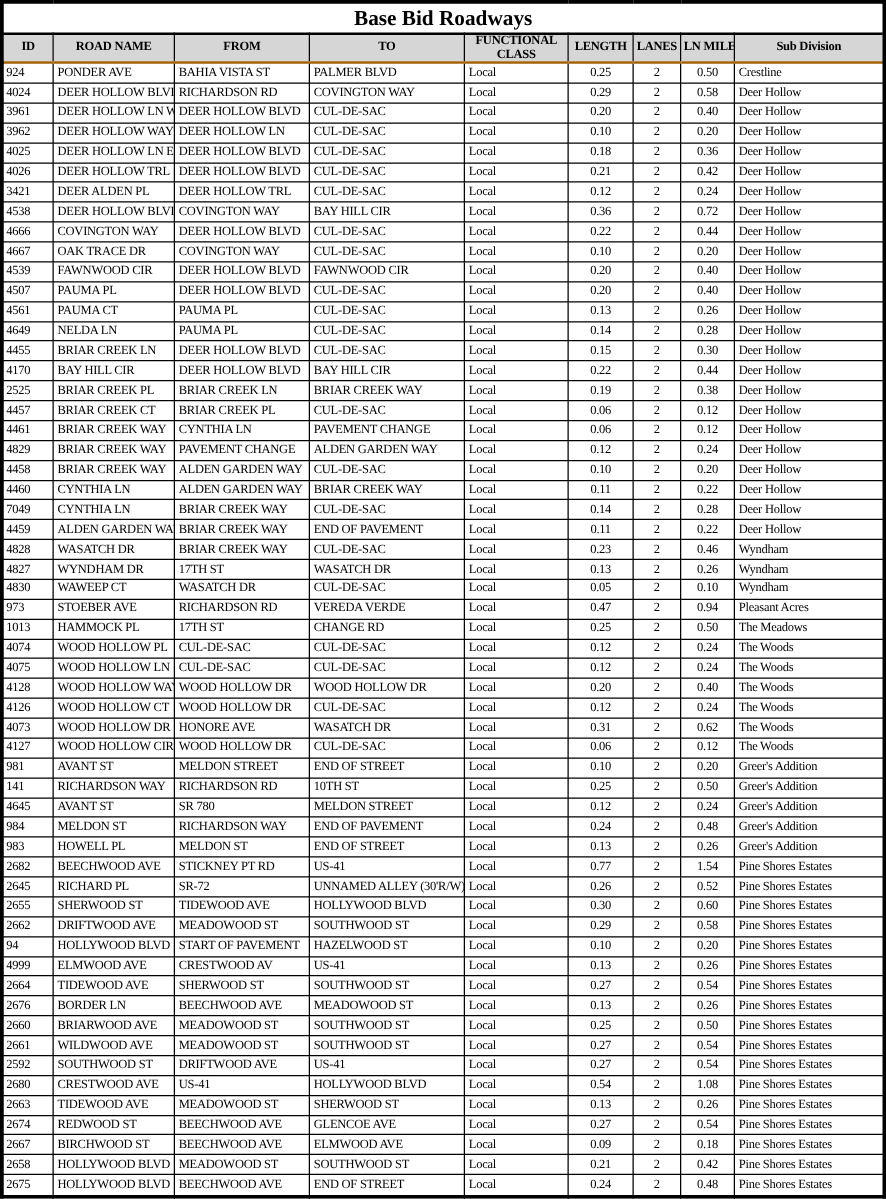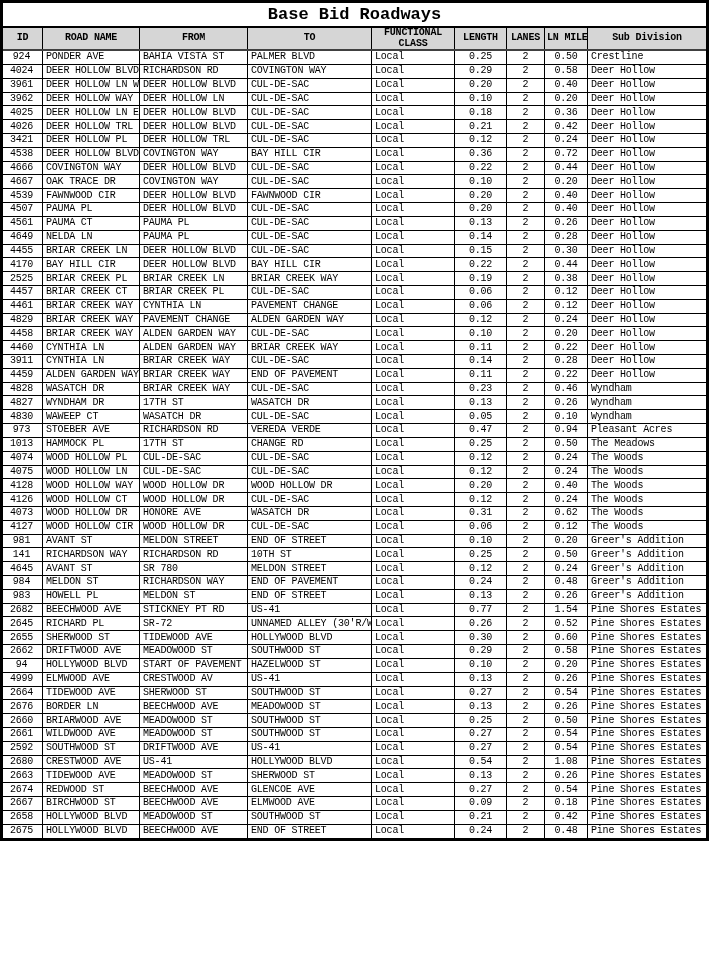--- a/index.html
+++ b/index.html
@@ -1,23 +1,23 @@
 <!DOCTYPE html>
 <html><head>
 <meta charset="utf-8">
 <style>
   html,body{margin:0;padding:0;background:#fff;}
   body{width:709px;height:959px;overflow:hidden;}
   .wrap{width:709px;height:959px;box-sizing:border-box;}
   table{
     border-collapse:collapse;
     table-layout:fixed;
-    width:709px;height:841px;
+    width:709px;height:959px;
     border:3px solid #000;
-    font-family:Liberation Mono, monospace;
+    font-family:Liberation Serif, serif;
     color:#000;
   }
   col.c-id{width:41px;}
   col.c-road{width:97px;}
   col.c-from{width:108px;}
   col.c-to{width:124px;}
   col.c-func{width:83px;}
   col.c-len{width:52px;}
   col.c-lanes{width:38px;}
   col.c-lnmi{width:43px;}
@@ -39,30 +39,30 @@
     letter-spacing:0;
   }
   tr.header-row th{
     height:21px;
     background:#d6d6d6;
     font-size:10px;
     font-weight:bold;
     text-align:center;
     line-height:1.05;
     letter-spacing:-0.2px;
-    border-bottom:2px solid #404040;
+    border-bottom:2px solid #a16207;
   }
   tr.header-row th.wrapcell{white-space:normal;}
   tbody td{
     font-size:10px;
     line-height:1;
     letter-spacing:-0.2px;
     background:#fff;
   }
-  td.a-r{text-align:center;padding-right:4px;}
+  td.a-r{text-align:left;padding-right:4px;}
   td.a-l{text-align:left;padding-left:3px;}
   td.a-c{text-align:center;}
 </style>
 </head>
 <body>
 
 <div class="wrap">
   <table>
     <colgroup>
       <col class="c-id">
@@ -153,21 +153,21 @@
           <td class="a-l">DEER HOLLOW BLVD</td>
           <td class="a-l">CUL-DE-SAC</td>
           <td class="a-l">Local</td>
           <td class="a-c">0.21</td>
           <td class="a-c">2</td>
           <td class="a-c">0.42</td>
           <td class="a-l">Deer Hollow</td>
         </tr>
         <tr>
           <td class="a-r">3421</td>
-          <td class="a-l">DEER HOLLOW PL</td>
+          <td class="a-l">DEER ALDEN PL</td>
           <td class="a-l">DEER HOLLOW TRL</td>
           <td class="a-l">CUL-DE-SAC</td>
           <td class="a-l">Local</td>
           <td class="a-c">0.12</td>
           <td class="a-c">2</td>
           <td class="a-c">0.24</td>
           <td class="a-l">Deer Hollow</td>
         </tr>
         <tr>
           <td class="a-r">4538</td>
@@ -328,21 +328,21 @@
           <td class="a-l">CYNTHIA LN</td>
           <td class="a-l">ALDEN GARDEN WAY</td>
           <td class="a-l">BRIAR CREEK WAY</td>
           <td class="a-l">Local</td>
           <td class="a-c">0.11</td>
           <td class="a-c">2</td>
           <td class="a-c">0.22</td>
           <td class="a-l">Deer Hollow</td>
         </tr>
         <tr>
-          <td class="a-r">3911</td>
+          <td class="a-r">7049</td>
           <td class="a-l">CYNTHIA LN</td>
           <td class="a-l">BRIAR CREEK WAY</td>
           <td class="a-l">CUL-DE-SAC</td>
           <td class="a-l">Local</td>
           <td class="a-c">0.14</td>
           <td class="a-c">2</td>
           <td class="a-c">0.28</td>
           <td class="a-l">Deer Hollow</td>
         </tr>
         <tr>

